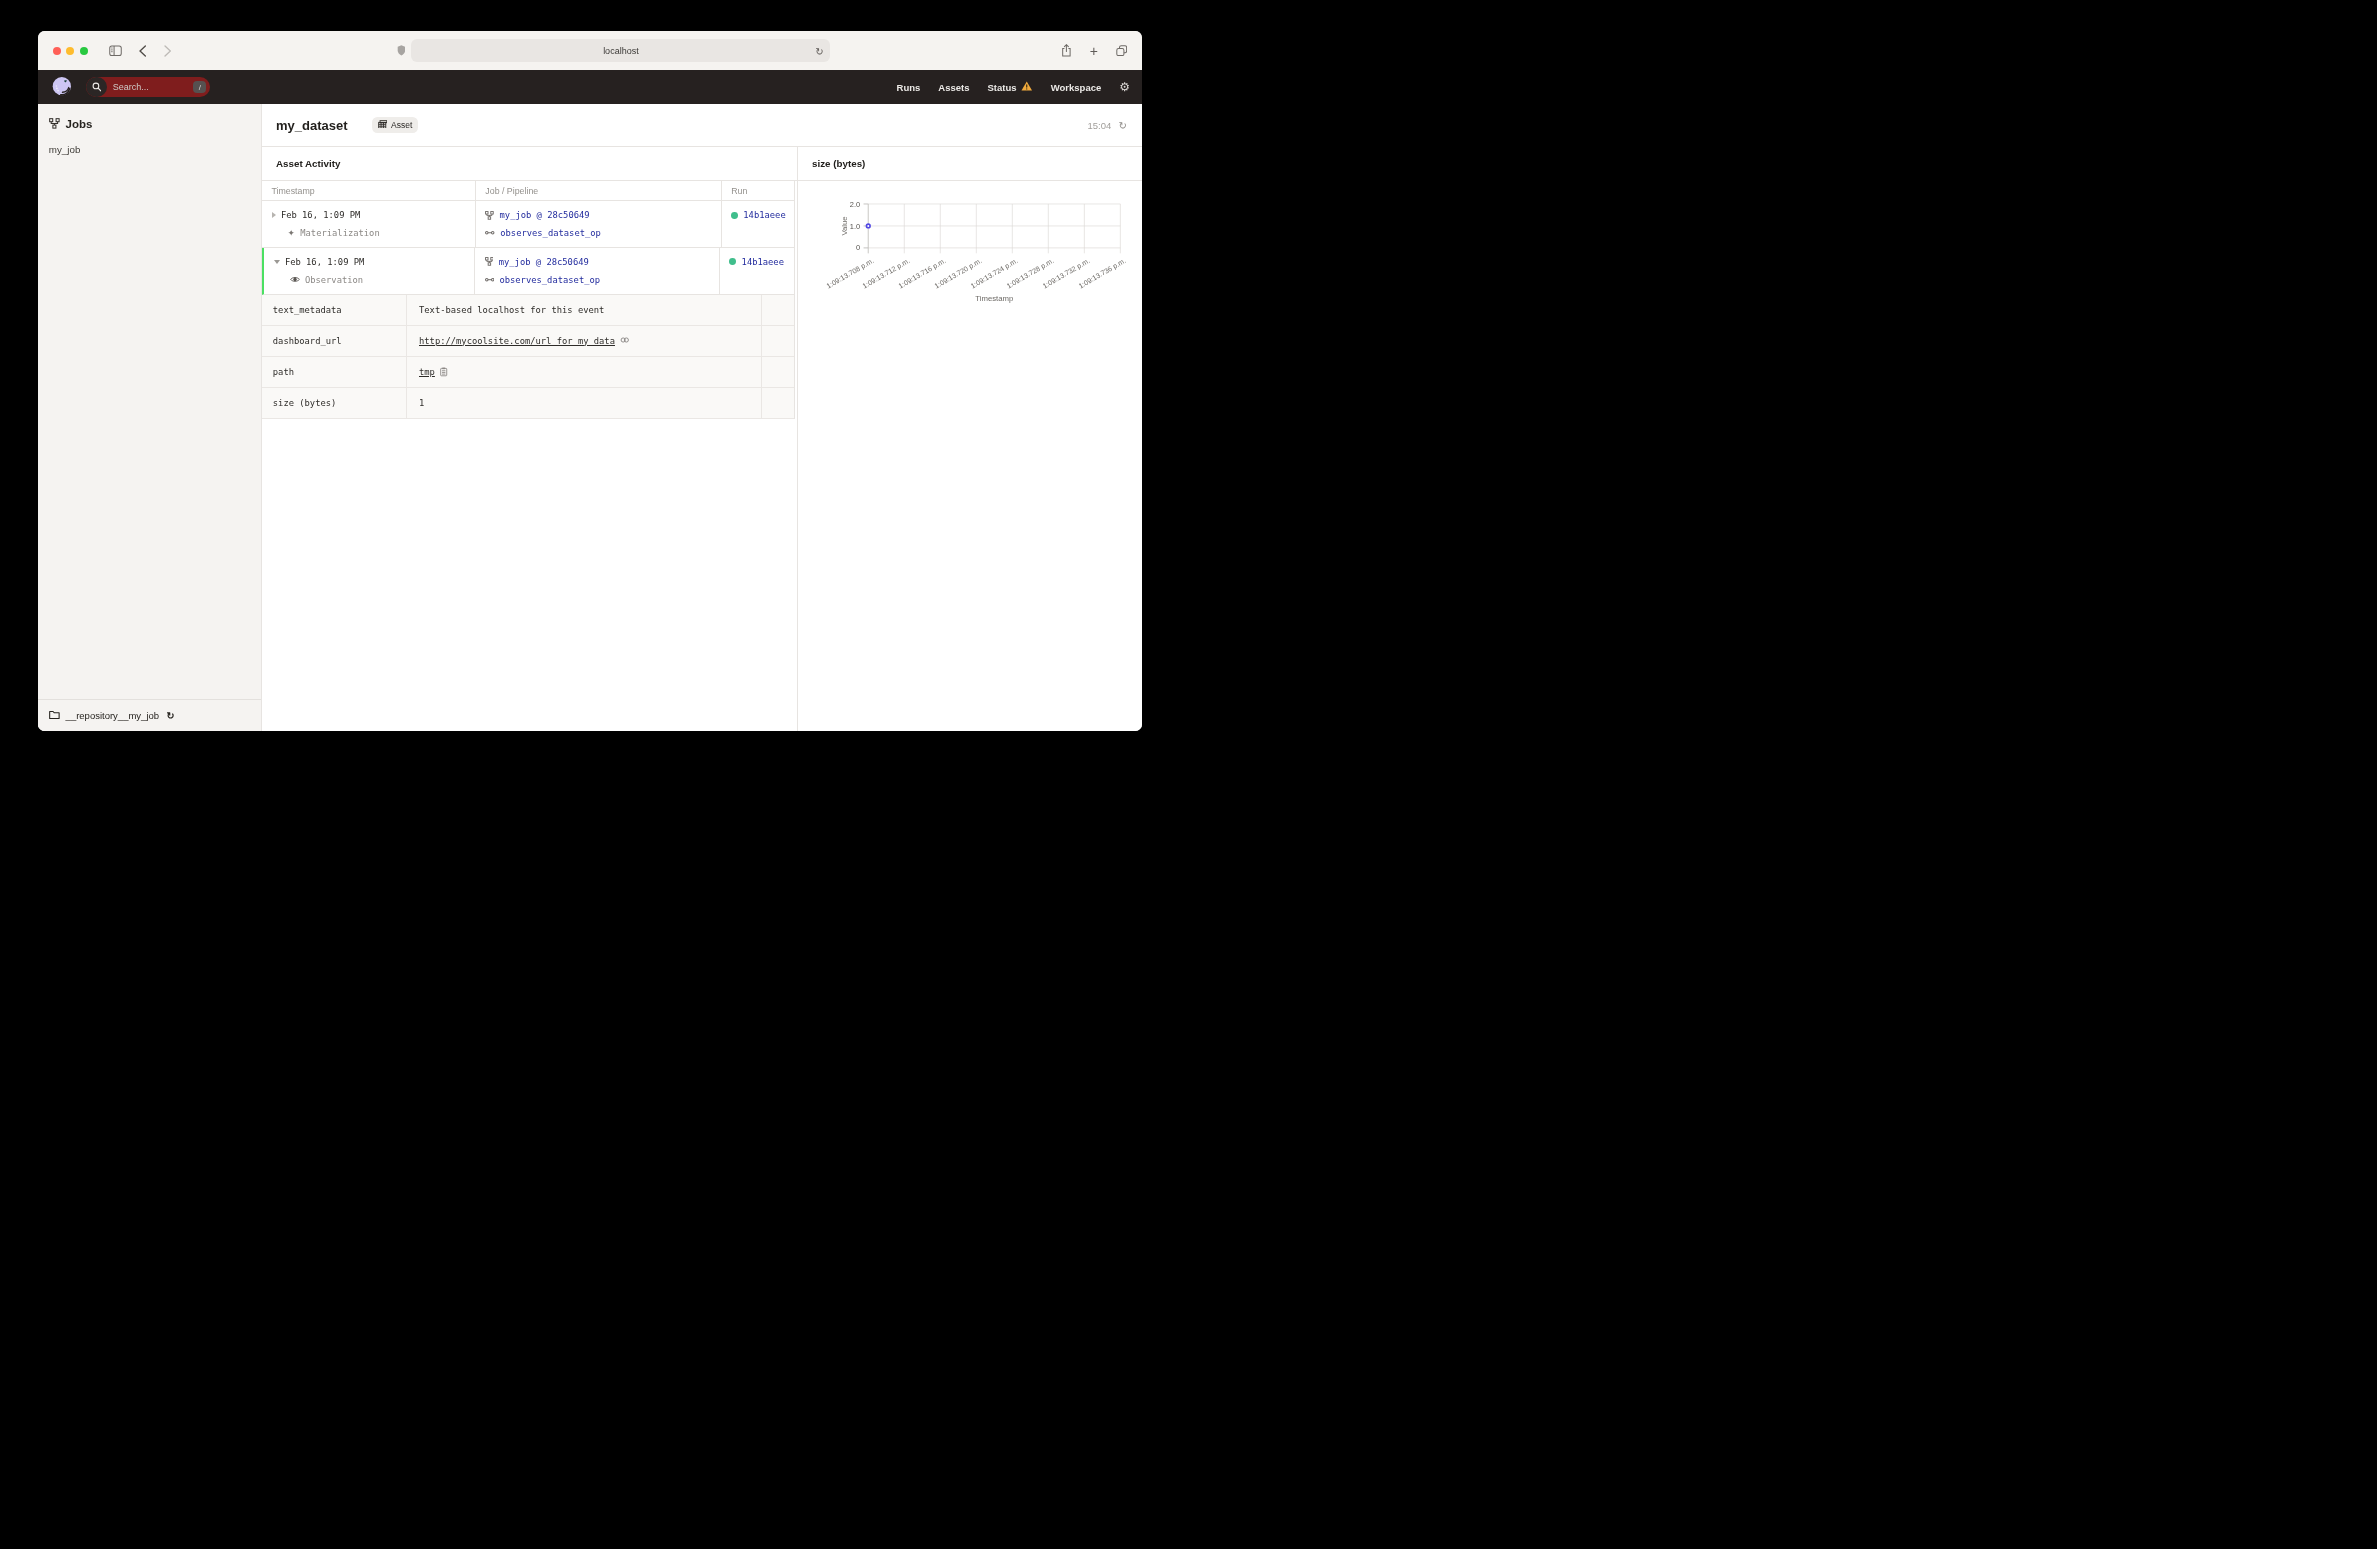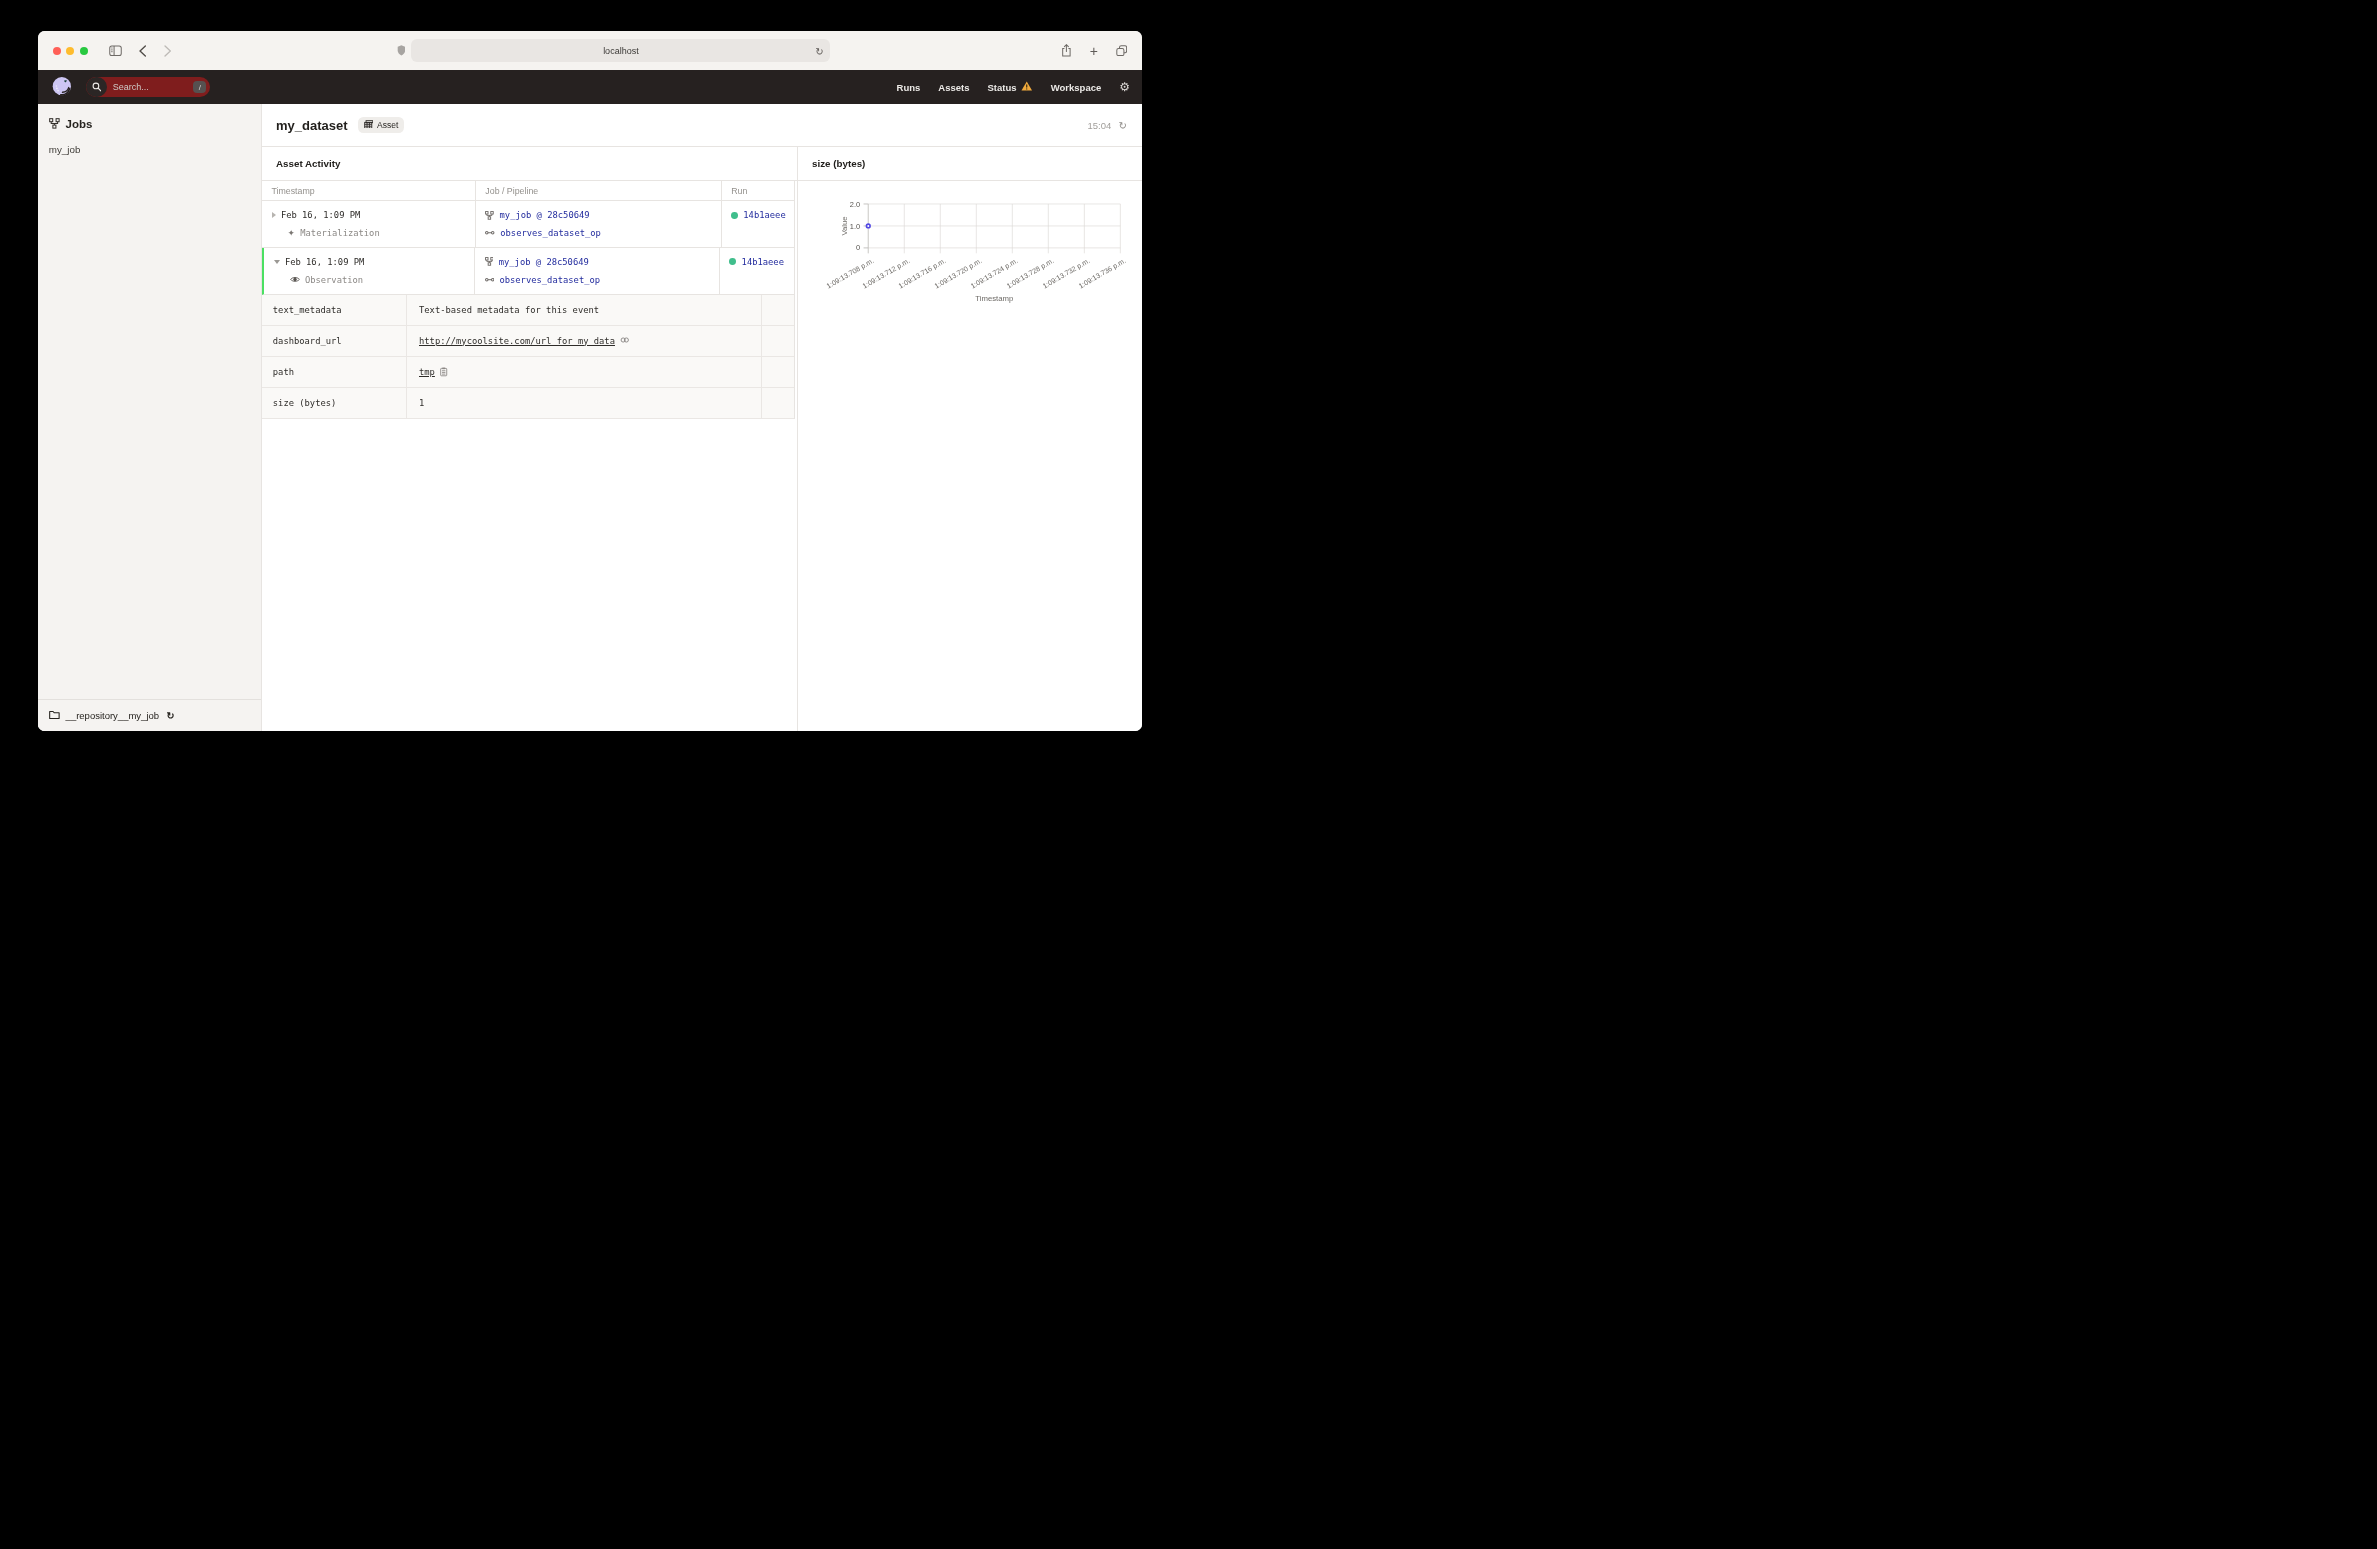--- a/index.html
+++ b/index.html
@@ -43,21 +43,21 @@
   .jobs-header{display:flex;align-items:center;gap:6px;padding:14px 10.8px 6.8px;font-size:11.5px;font-weight:700;color:#26231f}
   .jobs-header svg{color:#312d29}
   .job-item{padding:6px 10.8px;font-size:9.8px;color:#3f3c38;cursor:default}
   .side-spacer{flex:1}
   .repo-row{border-top:0.7px solid #e3e0dd;padding:10px 10.8px;display:flex;align-items:center;gap:6px;font-size:9.5px;color:#26231f}
   .repo-refresh{font-size:9.5px;font-weight:700;color:#26231f;margin-left:1.4px}
 
   .main{flex:1;display:flex;flex-direction:column;min-width:0}
   .title-row{height:43px;flex:0 0 43px;display:flex;align-items:center;padding:0 15px 0 14px;border-bottom:0.7px solid var(--border)}
   .page-title{font-size:13px;font-weight:700;color:#211f1c}
-  .asset-tag{margin-left:10px;display:flex;align-items:center;gap:4px;background:#efedea;border-radius:5.4px;padding:2.7px 6px;font-size:8.5px;color:#2a2724}
+  .asset-tag{margin-left:24px;display:flex;align-items:center;gap:4px;background:#efedea;border-radius:5.4px;padding:2.7px 6px;font-size:8.5px;color:#2a2724}
   .asset-tag svg{color:#2a2724}
   .title-right{margin-left:auto;display:flex;align-items:center;gap:7.4px;color:#a19e9a;font-size:9.5px}
   .title-refresh{font-size:10px;color:#8f8c88}
 
   .content-row{flex:1;display:flex;min-height:0}
   .events-panel{width:536px;flex:0 0 536px;border-right:0.7px solid var(--border);display:flex;flex-direction:column}
   .section-header{height:34px;flex:0 0 34px;display:flex;align-items:center;padding:0 14px;font-size:9.8px;font-weight:700;color:#23211e;border-bottom:0.7px solid var(--border)}
 
   .events-table{width:calc(100% - 2px);border-right:0.7px solid var(--border);font-family:"DejaVu Sans Mono",monospace}
   .t-head{display:flex;border-bottom:0.7px solid var(--border);font-family:"Liberation Sans",sans-serif;color:#94918d;font-size:8.8px}
@@ -342,21 +342,21 @@
                   <span class="run-dot"></span>
                   <a class="ref">14b1aeee</a>
                 </div>
               </div>
             </div>
 
             <div class="meta-table">
               <div class="meta-row">
                 <div class="meta-key">text_metadata</div>
                 <div class="meta-val">
-                    <span>Text-based metadata for this event</span>
+                    <span>Text-based localhost for this event</span>
                   </div>
                 <div class="meta-tail"></div>
               </div>
               <div class="meta-row">
                 <div class="meta-key">dashboard_url</div>
                 <div class="meta-val">
                   <a class="mlink">http://mycoolsite.com/url_for_my_data</a>
                   <span class="mini-ic">
                     <svg width="9.5" height="8" viewBox="0 0 14 12" fill="none" stroke="currentColor" stroke-width="1.4">
                         <circle cx="4.6" cy="6" r="3.1"></circle>

